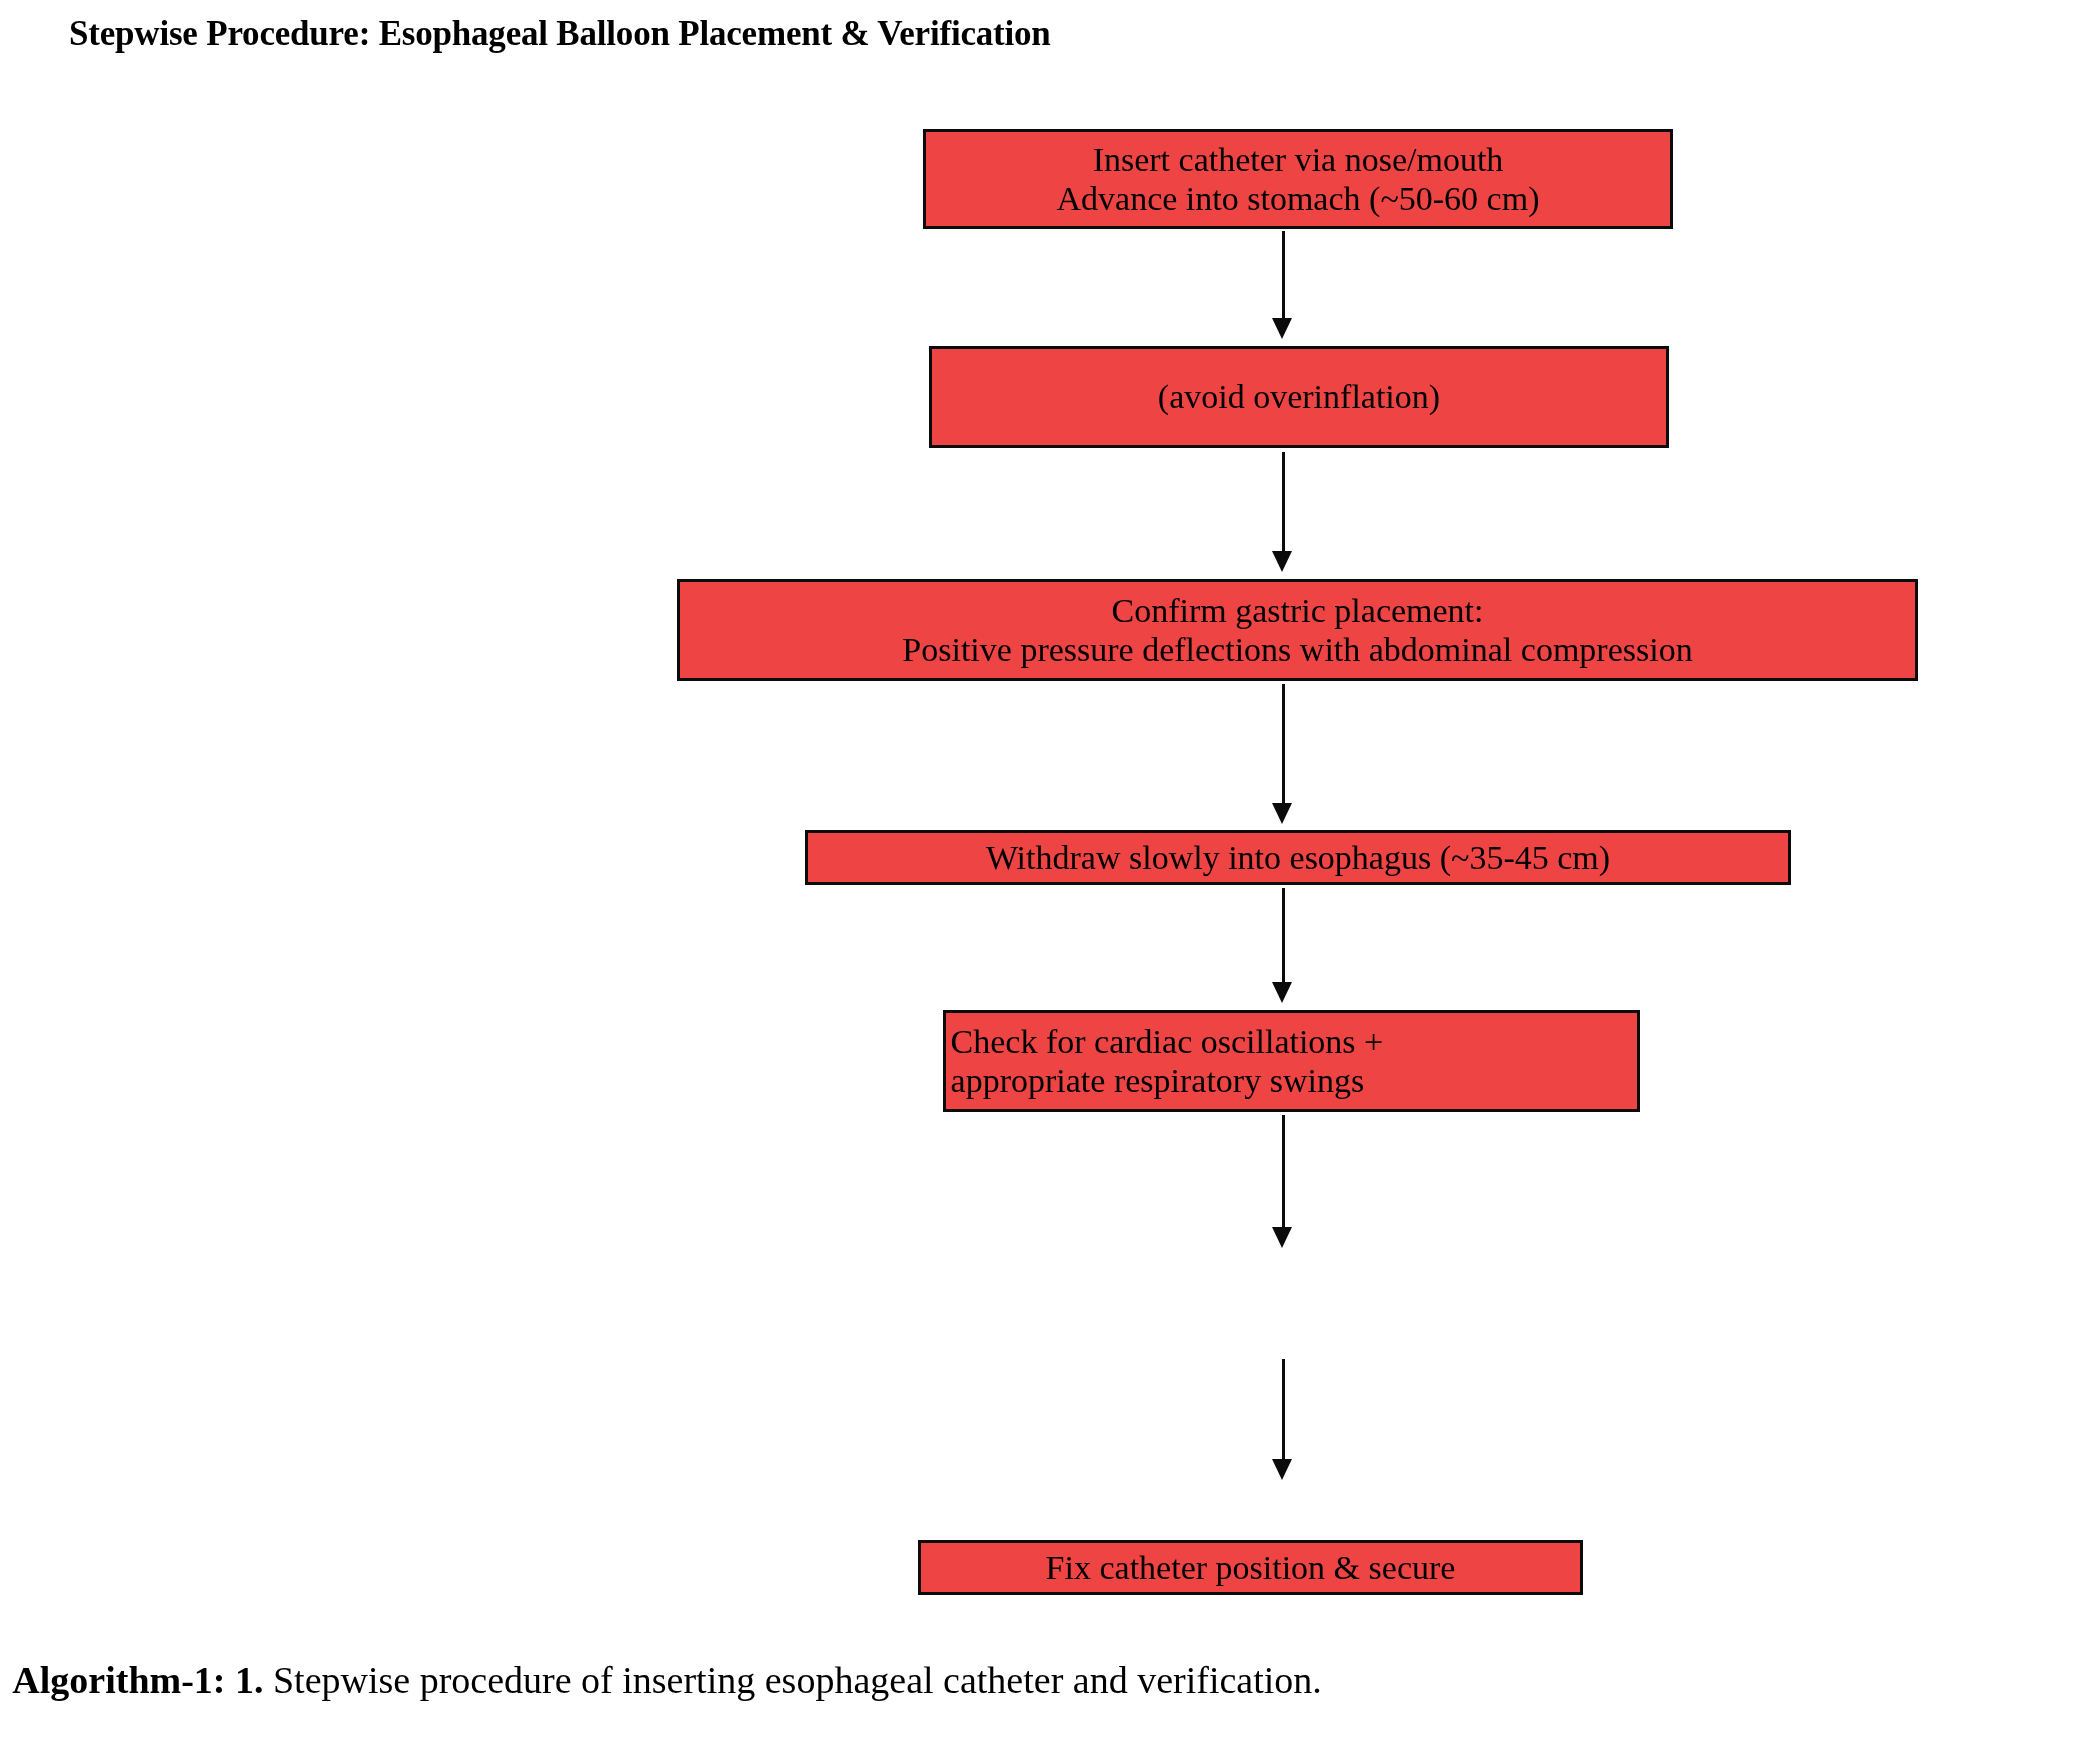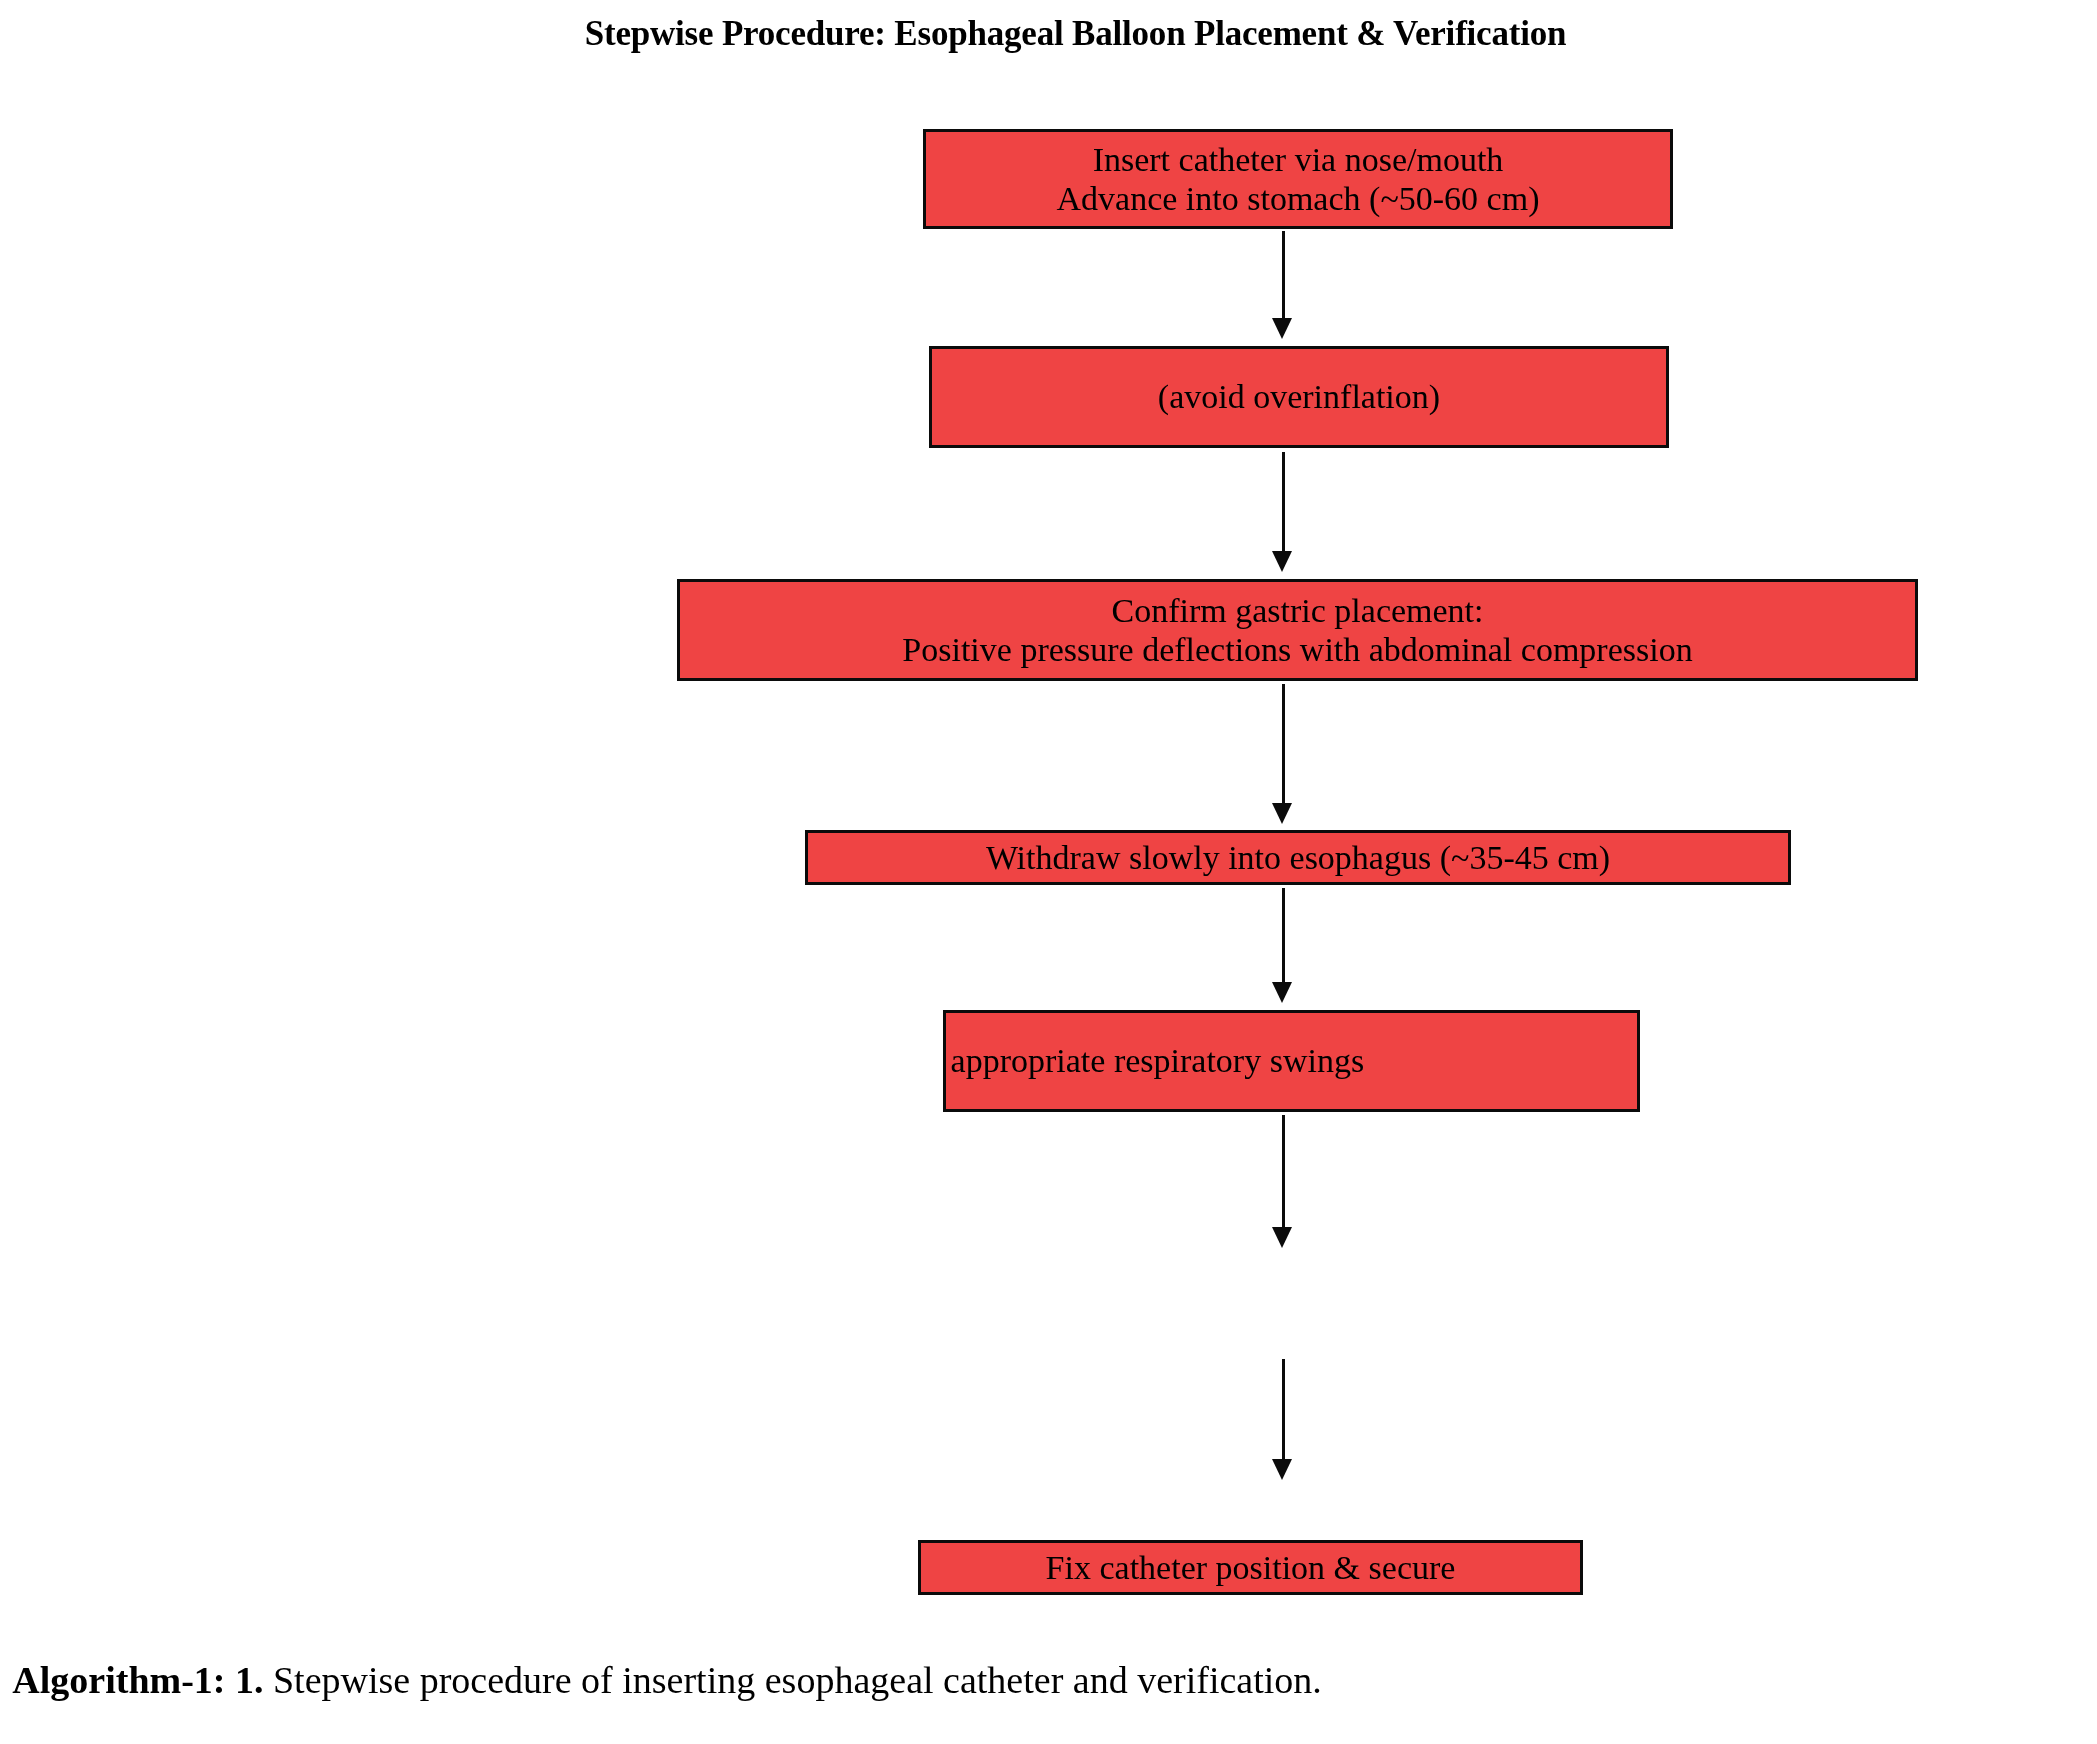--- a/index.html
+++ b/index.html
@@ -21,26 +21,26 @@
     width: 2097px;
     height: 1744px;
   }
 
   
   .figure-title {
     position: absolute;
     left: 0;
     top: 14px;
     width: 2097px;
-    text-align: center;
+    text-align: left;
     font-size: 35px;
     font-weight: bold;
     letter-spacing: -0.2px;
     white-space: nowrap;
-    padding-left: 54px;
+    padding-left: 69px;
     box-sizing: border-box;
   }
 
   
   .flow-canvas {
     position: absolute;
     left: 0;
     top: 0;
     width: 2097px;
     height: 1625px;
@@ -177,20 +177,21 @@
     <div class="flow-box center-text" id="box-4">
       <span class="line">Withdraw slowly into esophagus (~35-45 cm)</span>
     </div>
 
     <div class="flow-arrow" id="arrow-4">
       <div class="shaft"></div>
       <div class="head"></div>
     </div>
 
     <div class="flow-box left-text" id="box-5">
+      <span class="line">Check for cardiac oscillations +</span>
       <span class="line">appropriate respiratory swings</span>
     </div>
 
     <div class="flow-arrow" id="arrow-5">
       <div class="shaft"></div>
       <div class="head"></div>
     </div>
 
 
     <div class="flow-arrow" id="arrow-6">

